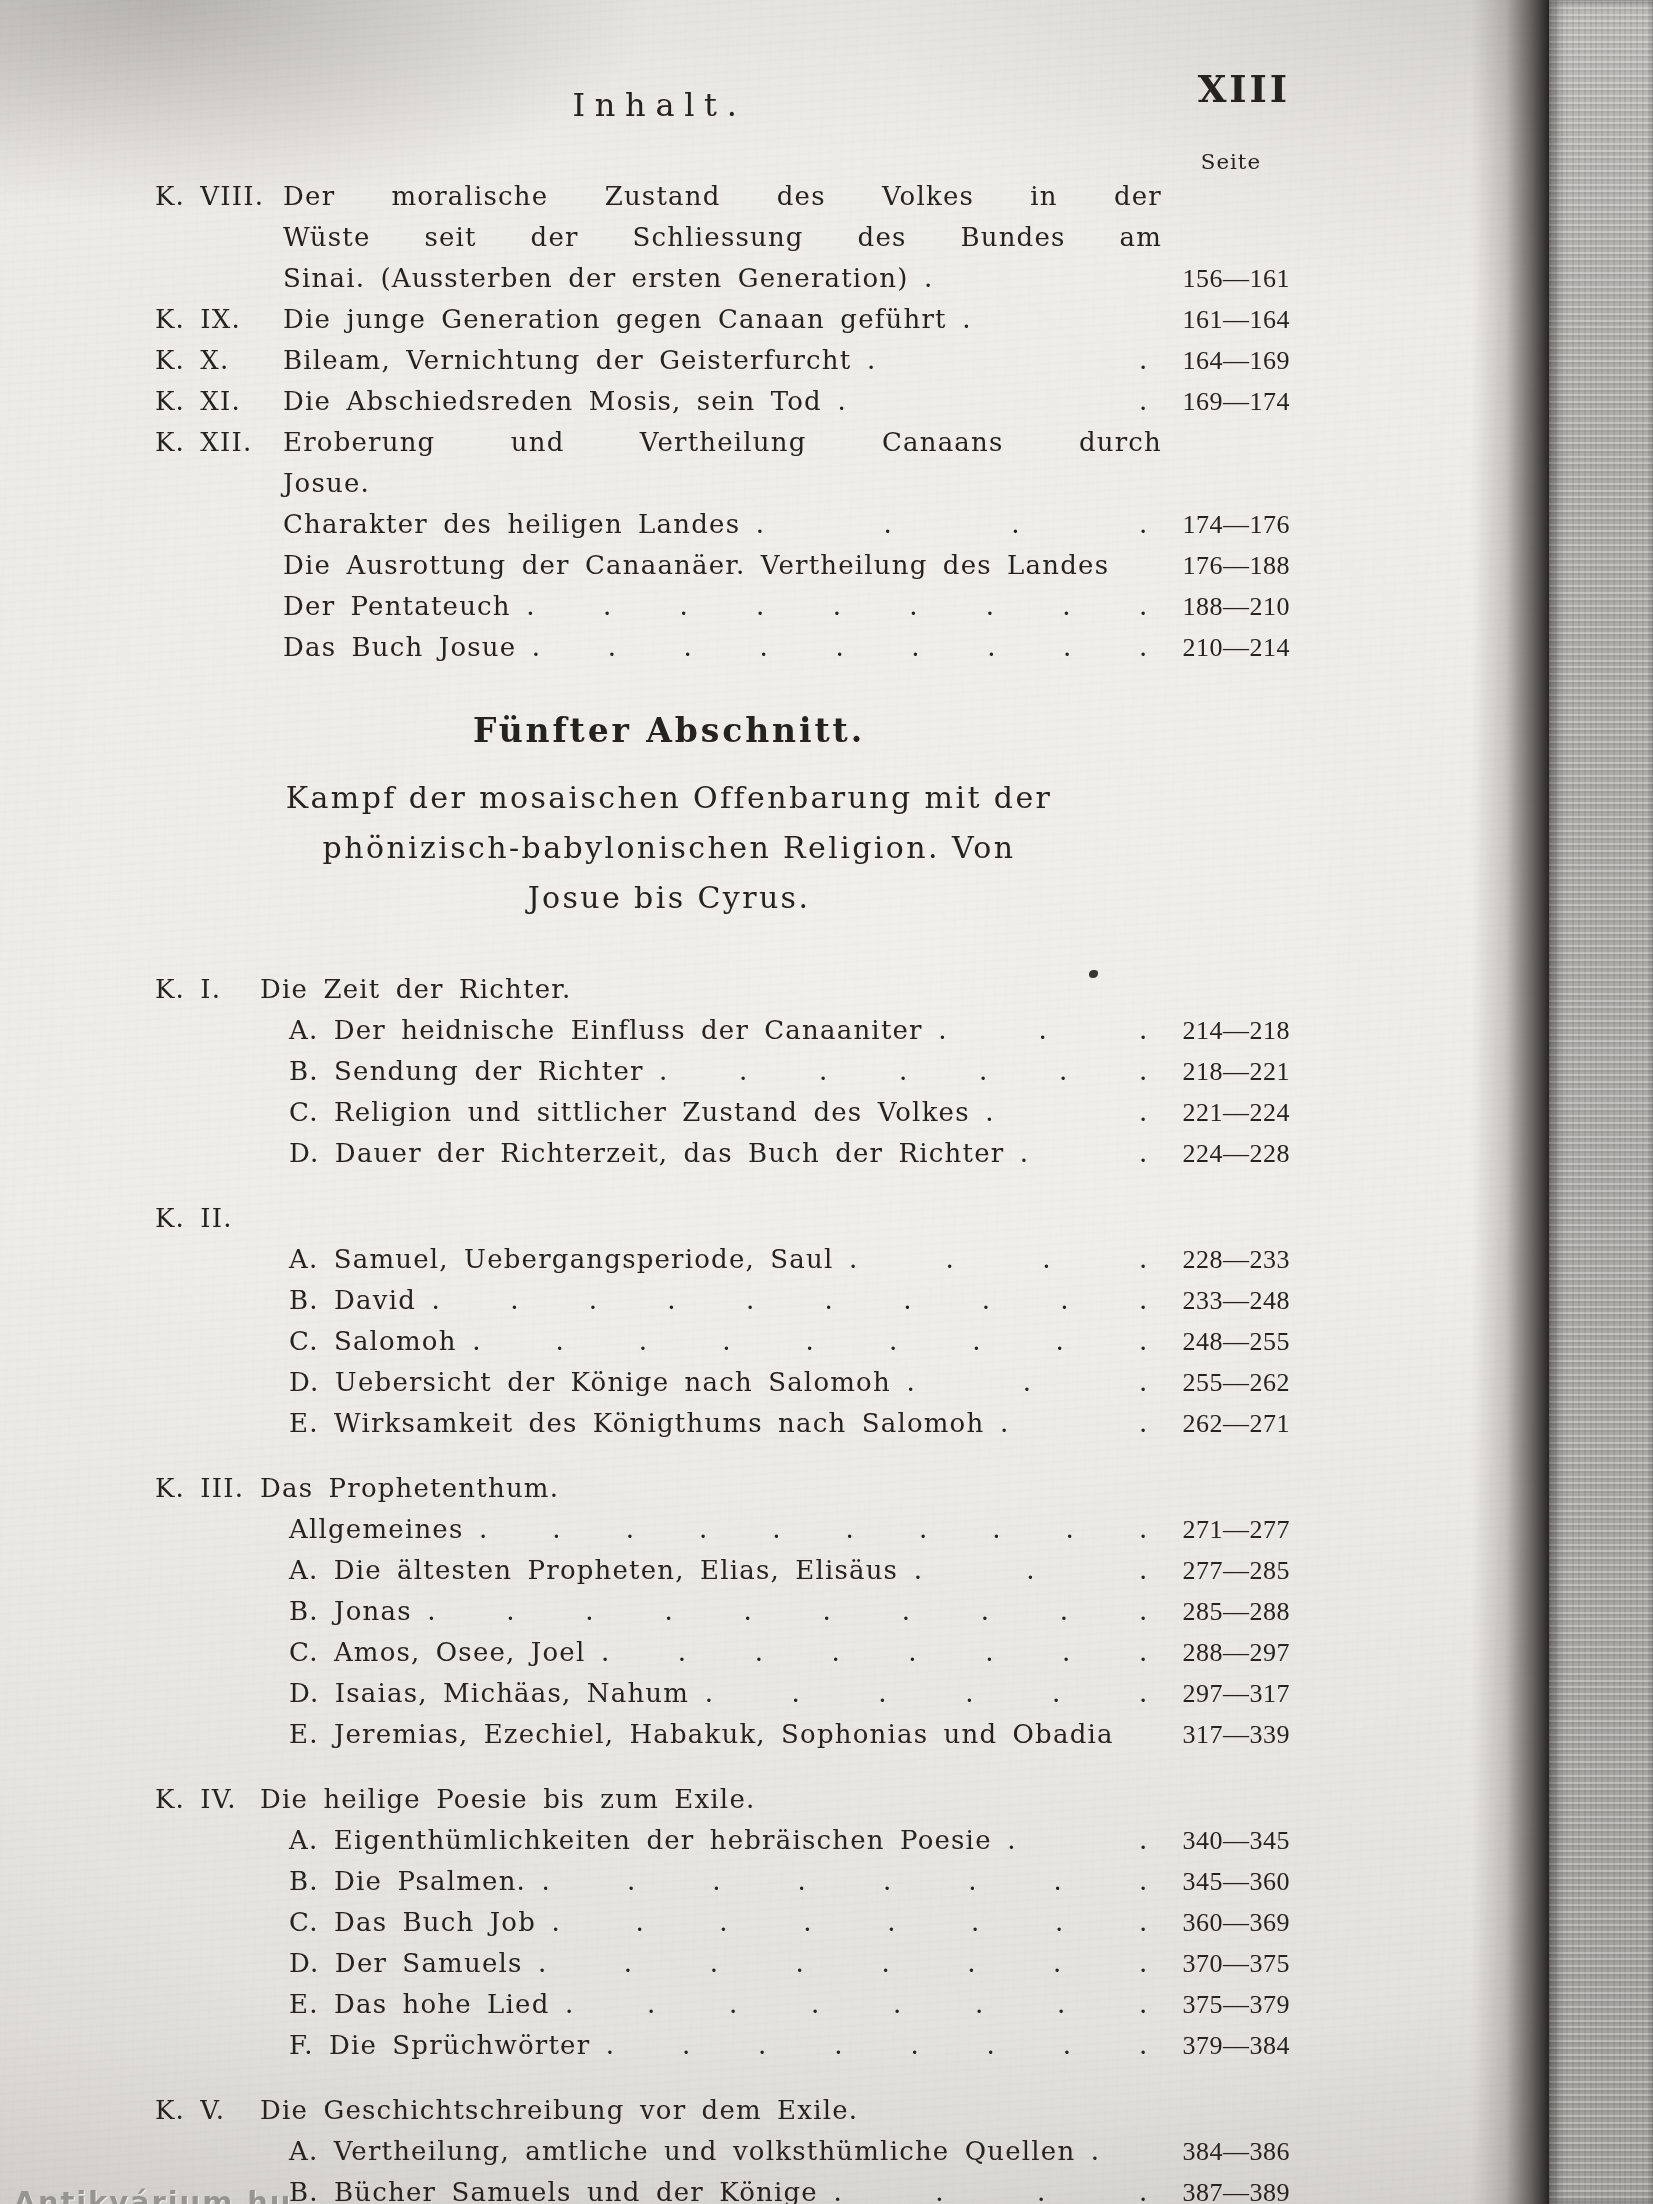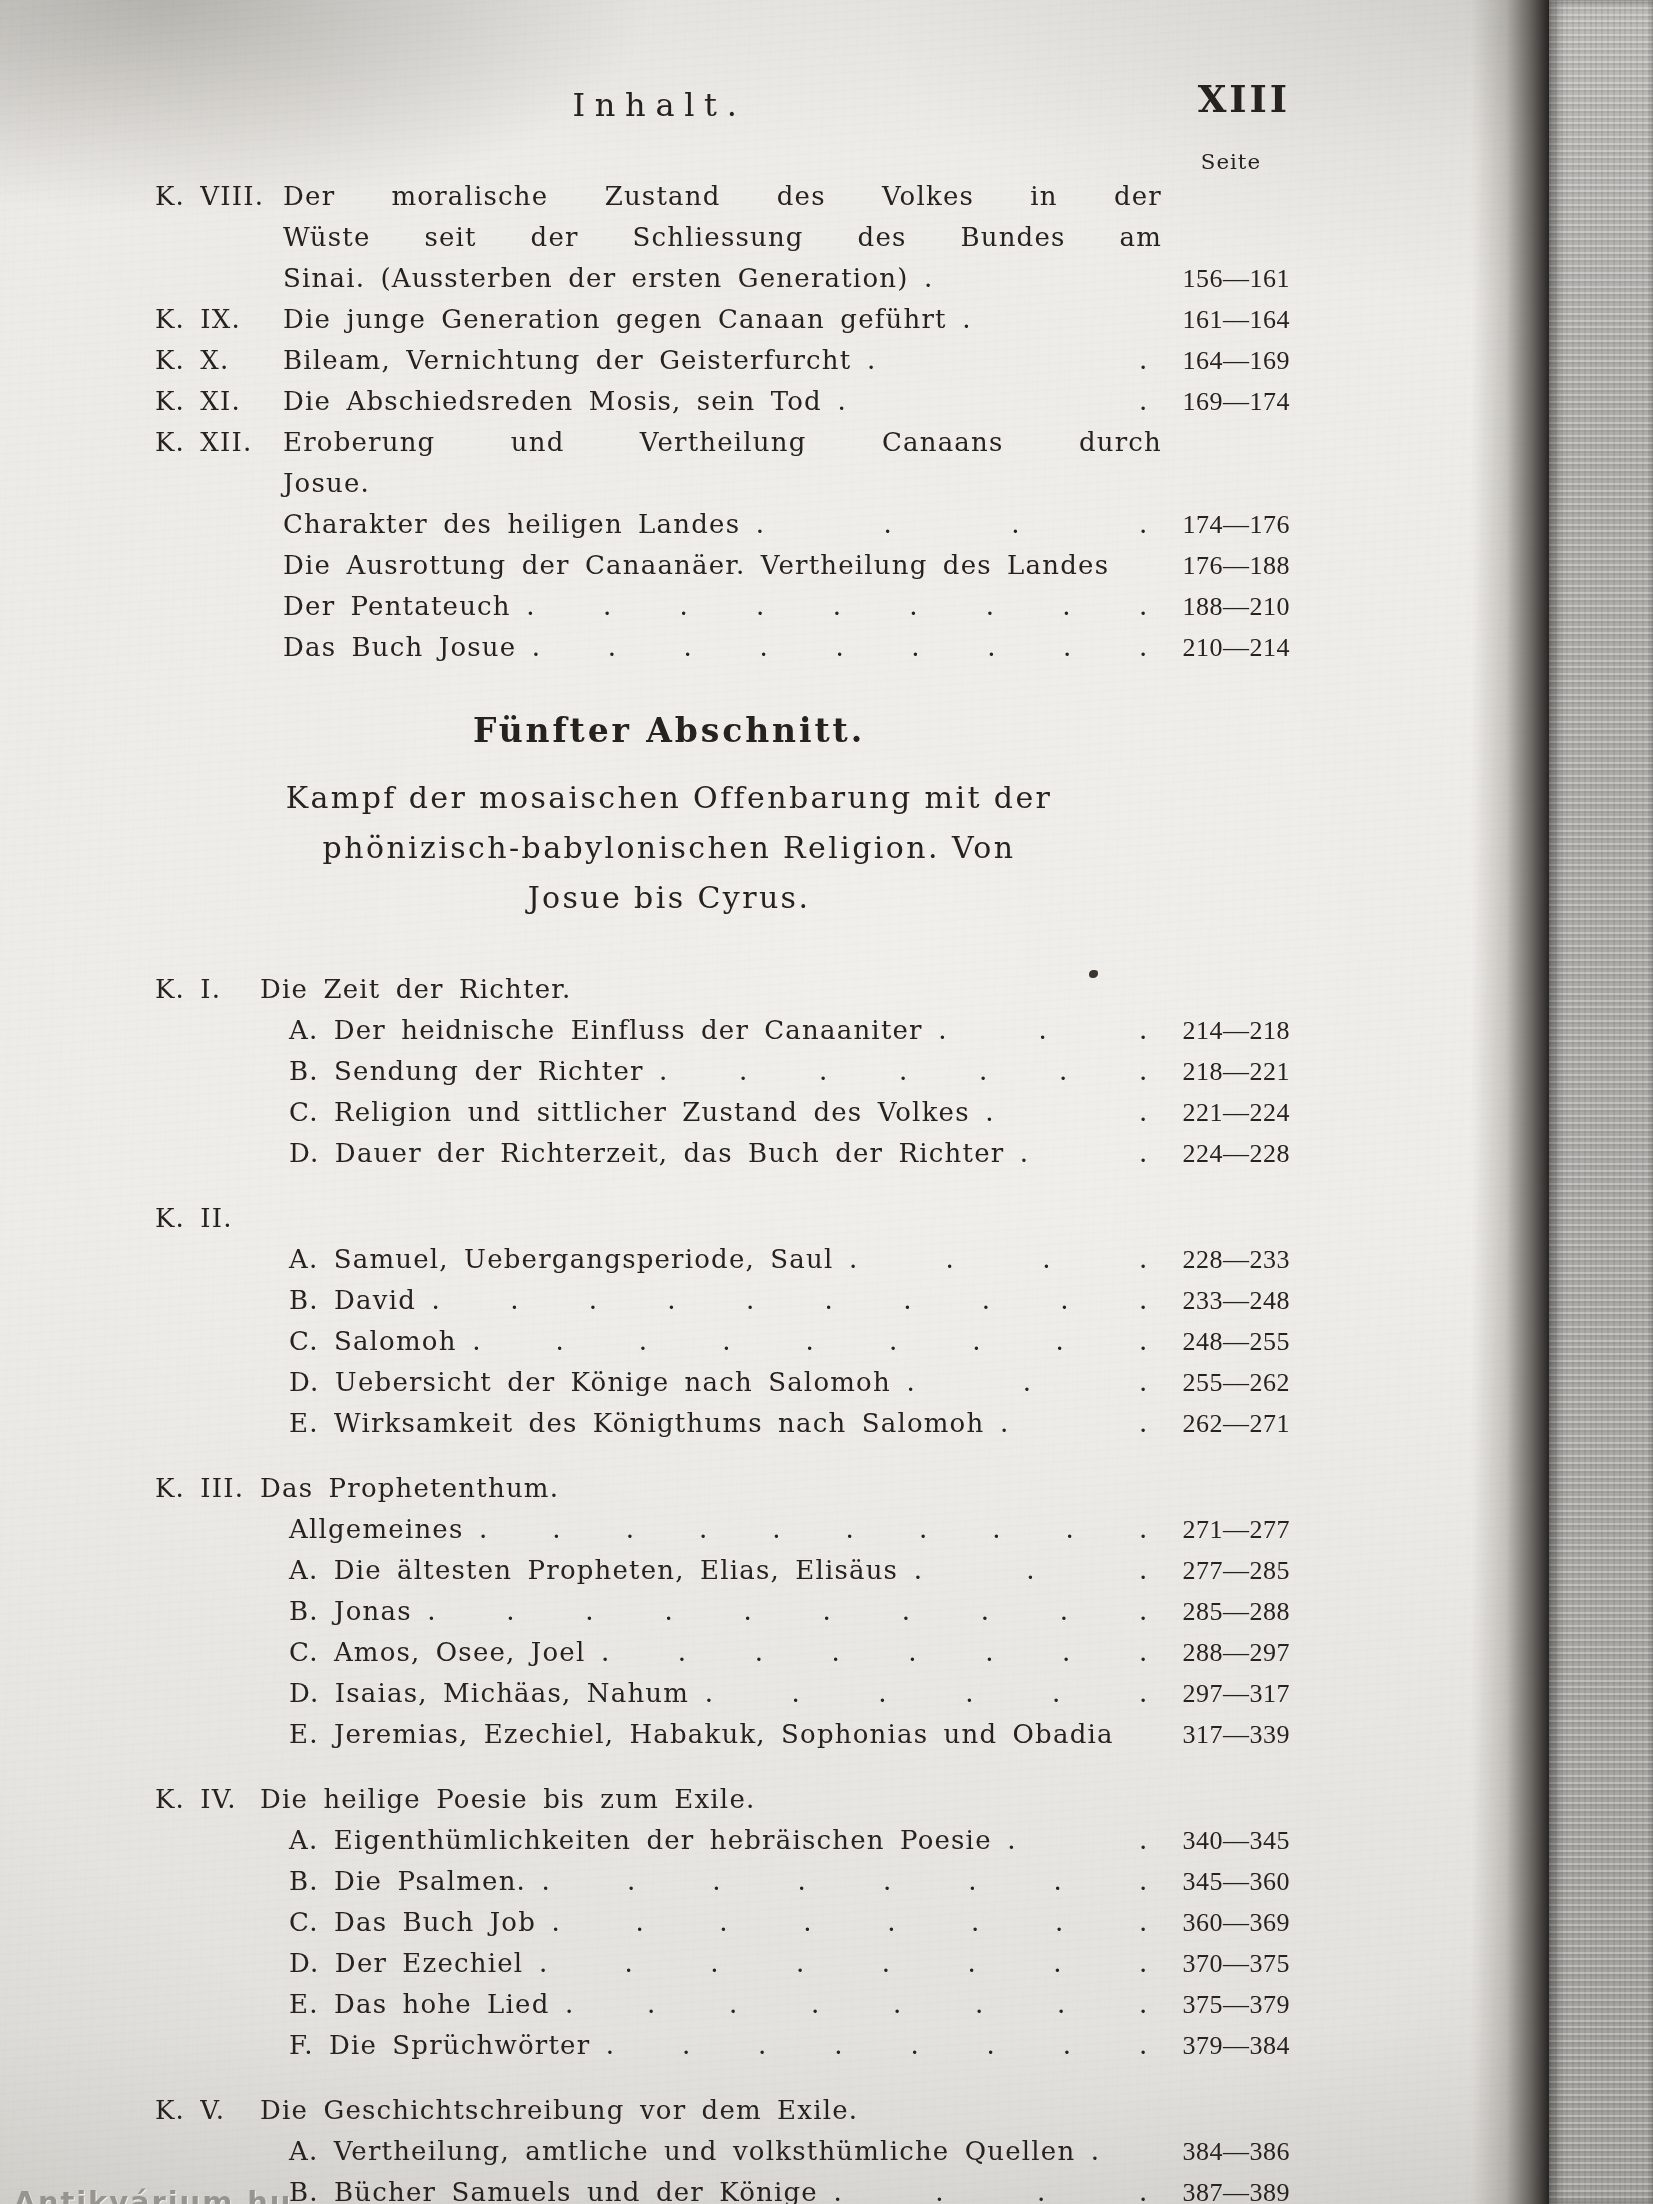--- a/index.html
+++ b/index.html
@@ -49,21 +49,21 @@
 
   .content { position: absolute; left: 155px; top: 58px; width: 1135px; }
 
   
   .header { position: relative; height: 118px; }
   .title {
     position: absolute; top: 28px; left: 0; right: 126px;
     text-align: center; font-size: 32px; letter-spacing: 9.7px;
   }
   .folio {
-    position: absolute; top: 19px; right: 0;
+    position: absolute; top: 9px; right: 0;
     font-size: 37px; font-weight: 700; letter-spacing: 2.9px;
   }
   .seite { position: absolute; bottom: 1.9px; right: 29px; font-size: 21.3px; letter-spacing: 1px; }
 
   
   .toc { font-size: 26px; letter-spacing: 1.2px; word-spacing: 5.8px; }
   .row { display: flex; align-items: flex-end; min-height: 41px; line-height: 41px; }
   .label { flex: none; align-self: flex-start; white-space: nowrap; }
   .part1 .label { width: 128px; }
   .part2 .label { width: 105px; margin-top: 24px; }
@@ -433,21 +433,21 @@
               <span class="text">C. Das Buch Job</span>
               <span class="dots">. . . . . . . .</span>
             </div>
           </span>
     <span class="pages">360—369</span>
   </div>
         <div class="row sub">
     <span class="label"></span>
     <span class="mid">
             <div class="lastline">
-              <span class="text">D. Der Ezechiel</span>
+              <span class="text">D. Der Samuels</span>
               <span class="dots">. . . . . . . .</span>
             </div>
           </span>
     <span class="pages">370—375</span>
   </div>
         <div class="row sub">
     <span class="label"></span>
     <span class="mid">
             <div class="lastline">
               <span class="text">E. Das hohe Lied</span>

